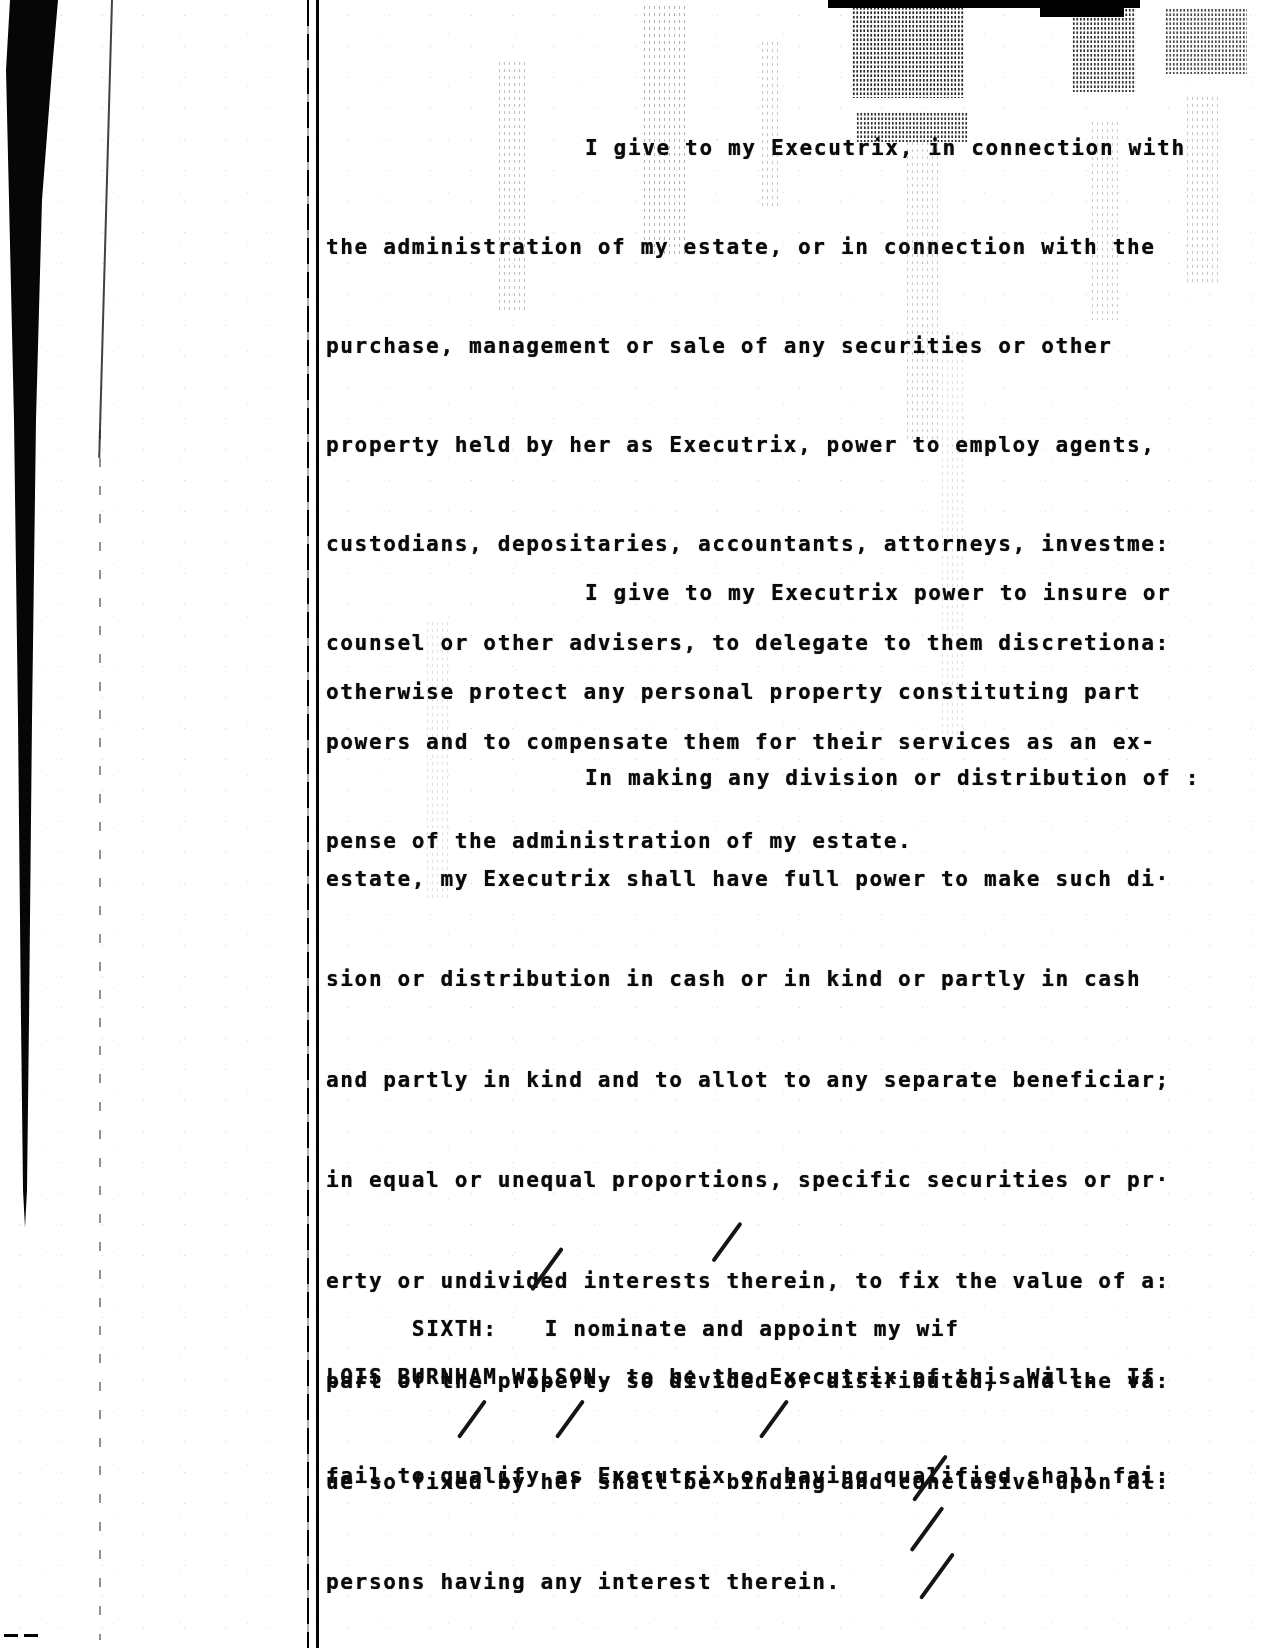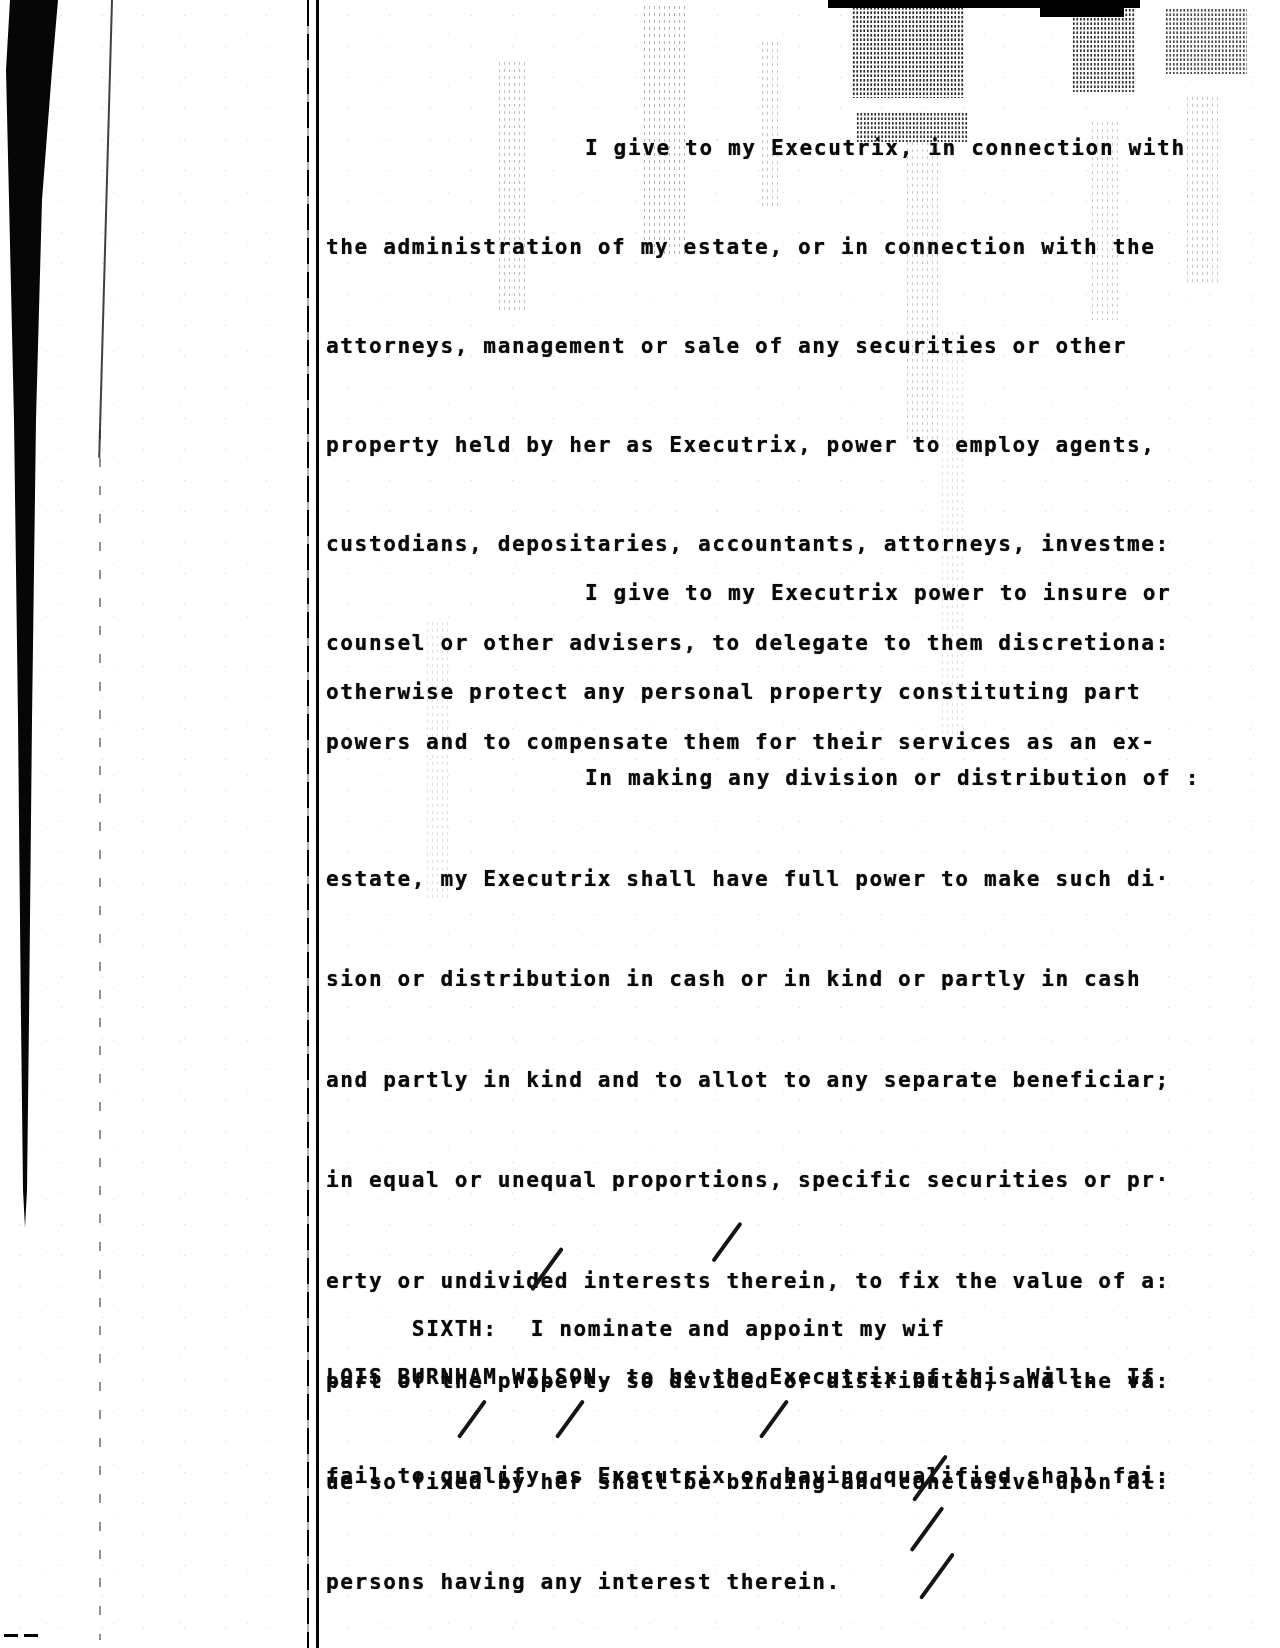--- a/index.html
+++ b/index.html
@@ -9,21 +9,21 @@
   .para{position:absolute;left:326px;white-space:pre;
         font-family:"DejaVu Sans Mono",monospace;font-weight:700;font-size:21px;
         letter-spacing:1.66px;color:#101010;
         text-shadow:0 0 1px rgba(0,0,0,.6), .4px .4px 0 rgba(0,0,0,.25);
         filter:blur(.25px) contrast(1.05);}
   .line{height:51px;line-height:51px;}
   .p1{top:75px;} .p2{top:520px;}
   .p3{top:704px;} .p3 .line{height:52.5px;line-height:52.5px;}
   .p4{top:1205px;}
   .first{text-indent:259px;}
-  .hword{} .hrest{margin-left:33px;}
+  .hword{} .hrest{margin-left:47px;}
 
   
   .wedge{position:absolute;left:6px;top:0;width:56px;height:1230px;background:#060606;
          clip-path:polygon(4px 0,52px 0,46px 70px,36px 200px,30px 420px,26px 720px,
                    23px 1020px,21px 1190px,19px 1228px,17px 1190px,15px 1020px,
                    12px 720px,8px 420px,3px 200px,0 70px);}
   .diag{position:absolute;left:111px;top:0;width:2px;height:458px;background:#111;
         transform:rotate(1.6deg);transform-origin:top left;opacity:.8;}
   .dashv{position:absolute;left:99px;top:430px;width:2px;height:1210px;opacity:.5;
          background:repeating-linear-gradient(180deg,#222 0 9px,transparent 9px 28px);}
@@ -71,25 +71,26 @@
   <div class="spl" style="left:905px;top:140px;width:36px;height:300px;opacity:.2"></div>
   <div class="spl" style="left:1185px;top:95px;width:36px;height:190px;opacity:.22"></div>
   <div class="spl" style="left:760px;top:40px;width:22px;height:170px;opacity:.22"></div>
   <div class="spl" style="left:1090px;top:120px;width:30px;height:200px;opacity:.2"></div>
   <div class="spl" style="left:425px;top:620px;width:26px;height:280px;opacity:.12"></div>
   <div class="spl" style="left:940px;top:330px;width:26px;height:420px;opacity:.12"></div>
 
   <div class="para p1">
     <div class="line first">I give to my Executrix, in connection with</div>
     <div class="line">the administration of my estate, or in connection with the</div>
-    <div class="line">attorneys, management or sale of any securities or other</div>
+    <div class="line">purchase, management or sale of any securities or other</div>
     <div class="line">property held by her as Executrix, power to employ agents,</div>
     <div class="line">custodians, depositaries, accountants, attorneys, investme:</div>
     <div class="line">counsel or other advisers, to delegate to them discretiona:</div>
     <div class="line">powers and to compensate them for their services as an ex-</div>
+    <div class="line">pense of the administration of my estate.</div>
   </div>
 
   <div class="para p2">
     <div class="line first">I give to my Executrix power to insure or</div>
     <div class="line">otherwise protect any personal property constituting part</div>
   </div>
 
   <div class="para p3">
     <div class="line first">In making any division or distribution of :</div>
     <div class="line">estate, my Executrix shall have full power to make such di·</div>

